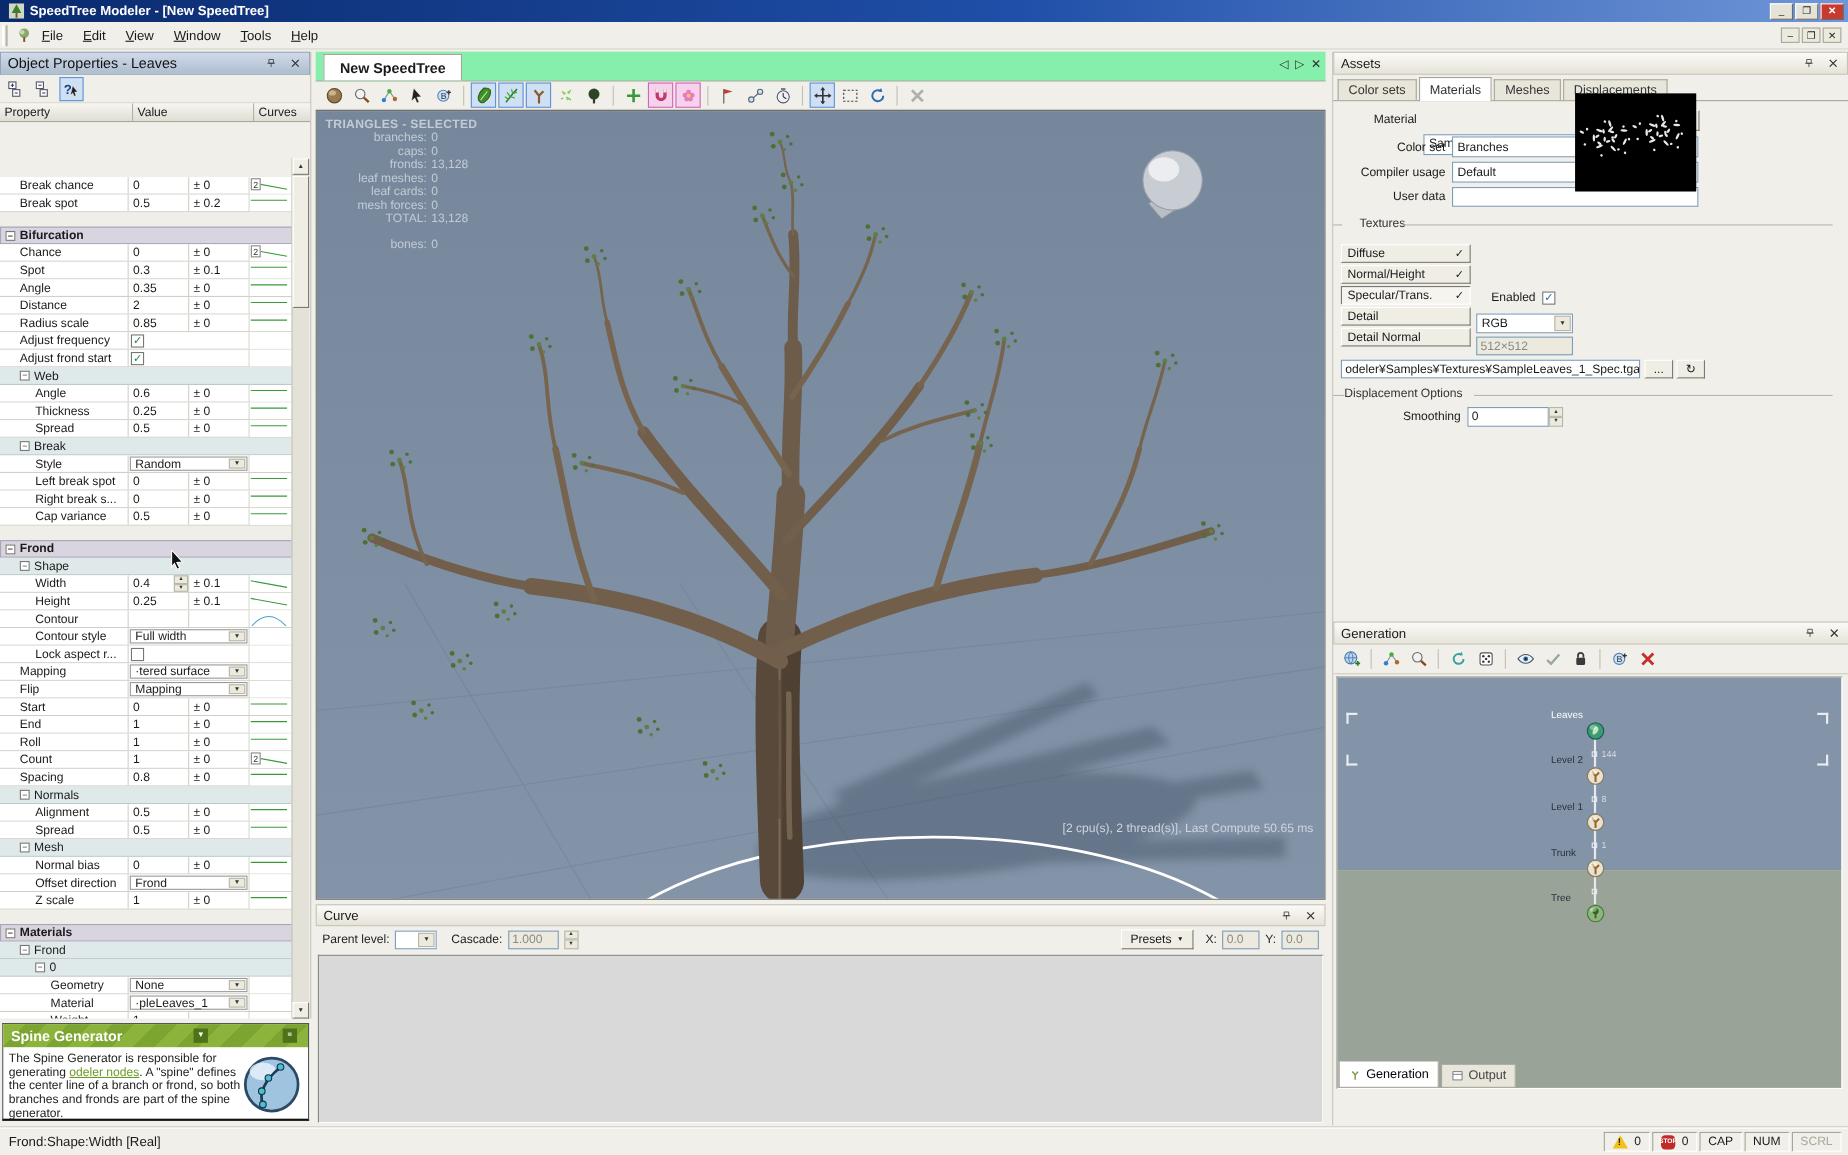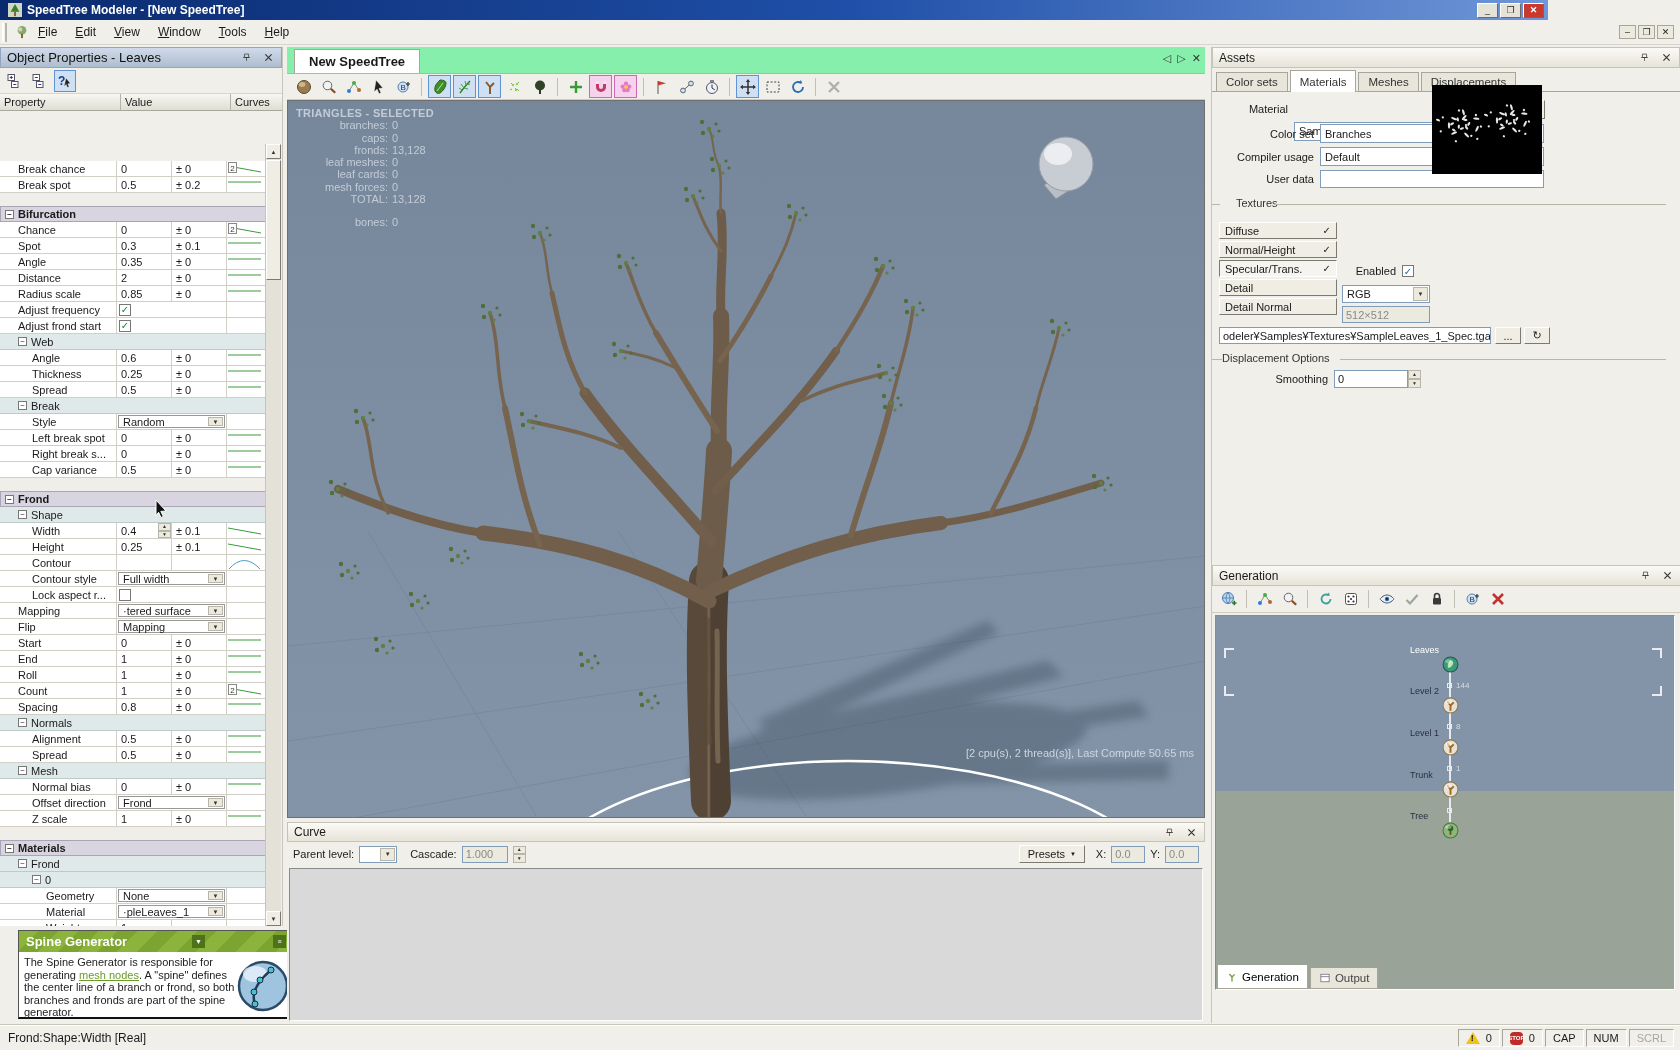--- a/index.html
+++ b/index.html
@@ -1,20 +1,20 @@
 <!DOCTYPE html>
 <html><head>
 <meta charset="utf-8">
 <style>
   html,body{margin:0;padding:0;background:#444;}
   *{box-sizing:border-box;}
   #win{position:relative;width:1680px;height:1050px;background:#f0efe9;
        font-family:"Liberation Sans",sans-serif;font-size:11px;color:#1a1a1a;overflow:hidden;}
   
-  #titlebar{position:absolute;left:0;top:0;width:1548px;height:20px;
+  #titlebar{position:absolute;left:0;top:0;width:1680px;height:20px;
     background:linear-gradient(90deg,#0a2a6e,#1f4fa8 55%,#6f96d8);display:flex;align-items:center;padding:0 4px;}
   #titlebar .ttl{color:#fff;font-weight:bold;font-size:12px;margin-left:5px;}
   .winbtn{width:21px;height:15px;margin-left:2px;background:#e5e2d8;border:1px solid;
     border-color:#fff #6a6a6a #6a6a6a #fff;display:flex;align-items:center;justify-content:center;
     font-size:9px;line-height:1;color:#222;}
   .winbtn.close{background:#c8392e;color:#fff;font-weight:bold;}
   #titlebar .spacer{flex:1;}
   
   #menubar{position:absolute;left:0;top:20px;width:1680px;height:25px;background:#f0efe9;
     border-bottom:1px solid #d8d6cc;display:flex;align-items:center;}
@@ -69,21 +69,21 @@
      font-size:8px;line-height:11px;text-align:center;color:#333;}
   #grid-sb{position:absolute;right:1px;top:97px;width:16px;bottom:0;background:#e4e2d8;border-left:1px solid #c6c3b8;}
   .sb-arr{height:15px;background:#efede4;border:1px solid;border-color:#fff #7a7a72 #7a7a72 #fff;
      font-size:6px;display:flex;align-items:center;justify-content:center;color:#333;}
   #grid-sb .thumb{position:absolute;left:0;right:0;top:16px;height:120px;background:#efede4;
      border:1px solid;border-color:#fff #7a7a72 #7a7a72 #fff;}
   #grid-sb .down{position:absolute;bottom:0;left:0;right:0;}
   
   #mouse-cursor{position:absolute;left:155px;top:453px;z-index:60;}
   
-  #spine-box{position:absolute;left:18px;top:930px;width:279px;height:89px;border:1px solid #555;
+  #spine-box{position:absolute;left:2px;top:930px;width:279px;height:89px;border:1px solid #555;
      border-bottom:2px solid #111;background:#fff;}
   #spine-hdr{height:21px;display:flex;align-items:center;padding:0 7px;color:#fff;font-weight:bold;font-size:13px;
      background:repeating-linear-gradient(135deg,#8cb43c 0 14px,#7ca430 14px 28px);}
   #spine-hdr .sico{margin-left:auto;width:13px;height:13px;background:#4e7218;color:#fff;font-size:7px;
      display:flex;align-items:center;justify-content:center;margin-right:3px;}
   #spine-body{display:flex;padding:4px 5px;}
   #spine-text{flex:1;font-size:11px;line-height:12.6px;color:#222;}
   #spine-text a{color:#6b9a28;}
   #spine-icon{width:56px;flex:0 0 56px;display:flex;align-items:flex-start;justify-content:center;padding-top:4px;}
   
@@ -661,21 +661,21 @@
     </div>
   </div>
 
   <div id="spine-box">
     <div id="spine-hdr">
       <span>Spine Generator</span>
       <span class="sico">▼</span>
       <span class="sico">≡</span>
     </div>
     <div id="spine-body">
-      <div id="spine-text"><span>The Spine Generator is responsible for generating </span><a href="#">mesh nodes</a><span>. A "spine" defines the center line of a branch or frond, so both branches and fronds are part of the spine generator.</span></div>
+      <div id="spine-text"><span>The Spine Generator is responsible for generating </span><a href="#">odeler nodes</a><span>. A "spine" defines the center line of a branch or frond, so both branches and fronds are part of the spine generator.</span></div>
       <div id="spine-icon">
         <svg width="52" height="52" viewBox="0 0 52 52">
           <circle cx="26" cy="26" r="24" fill="#9fc4e0"></circle>
           <circle cx="26" cy="26" r="24" fill="none" stroke="#2a4a66" stroke-width="2.5"></circle>
           <ellipse cx="18" cy="14" rx="12" ry="8" fill="#eaf4fb" opacity=".8"></ellipse>
           <path d="M18 44C14 34 20 22 34 10" fill="none" stroke="#1e3c55" stroke-width="2.5"></path>
           <circle cx="18" cy="44" r="3" fill="#49c0d8" stroke="#14303f"></circle>
           <circle cx="17" cy="32" r="3" fill="#49c0d8" stroke="#14303f"></circle>
           <circle cx="23" cy="20" r="3" fill="#49c0d8" stroke="#14303f"></circle>
           <circle cx="34" cy="10" r="3" fill="#49c0d8" stroke="#14303f"></circle>

